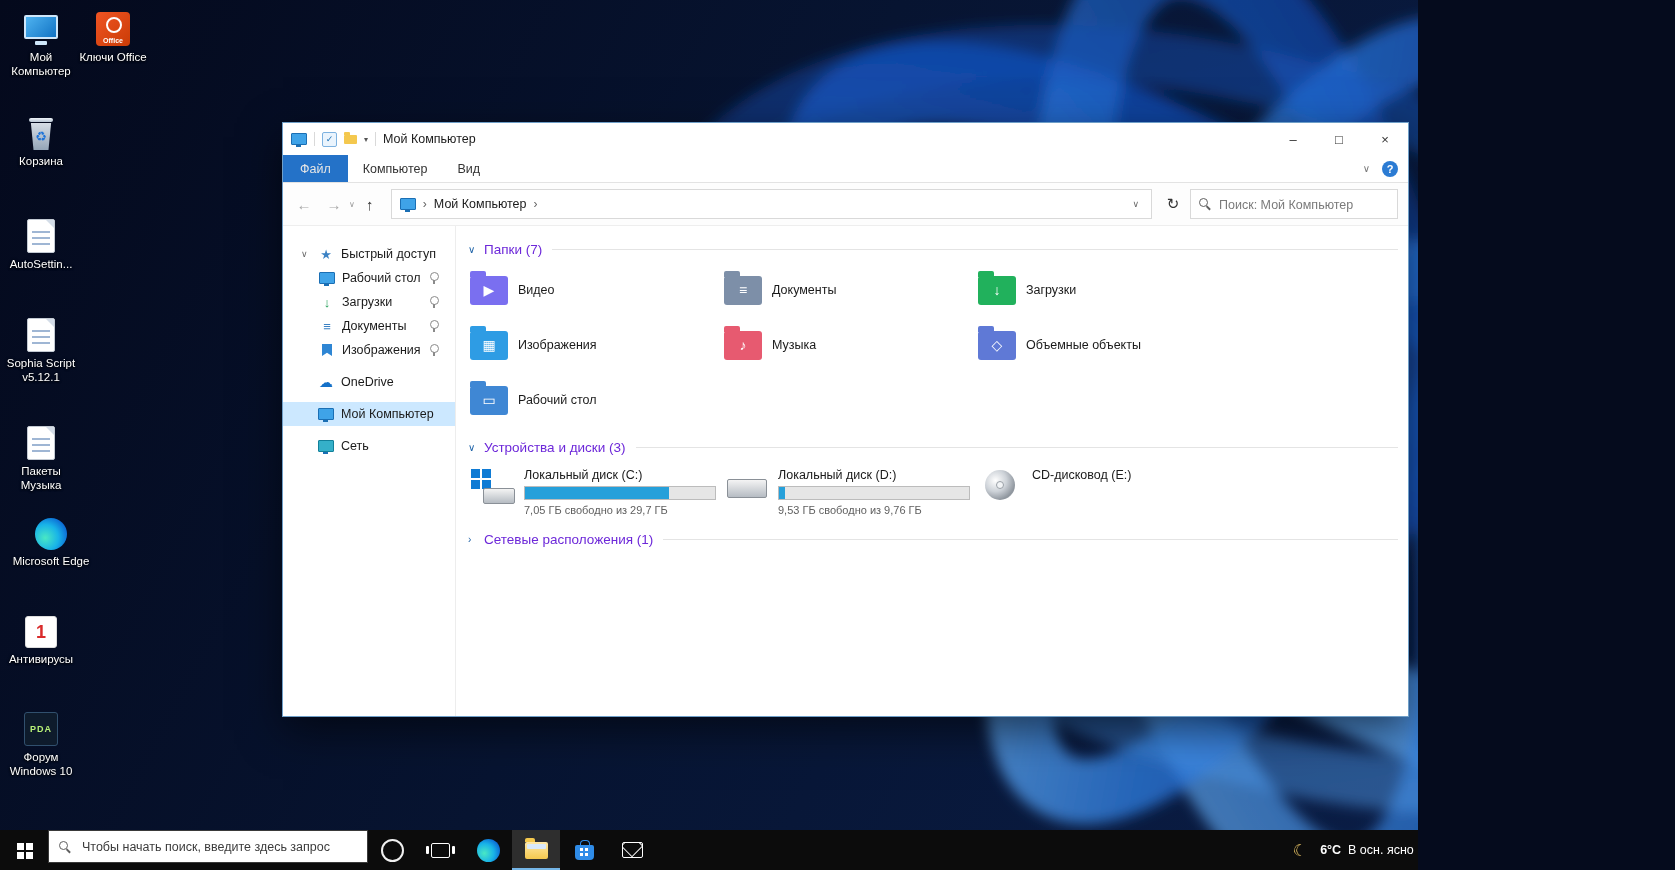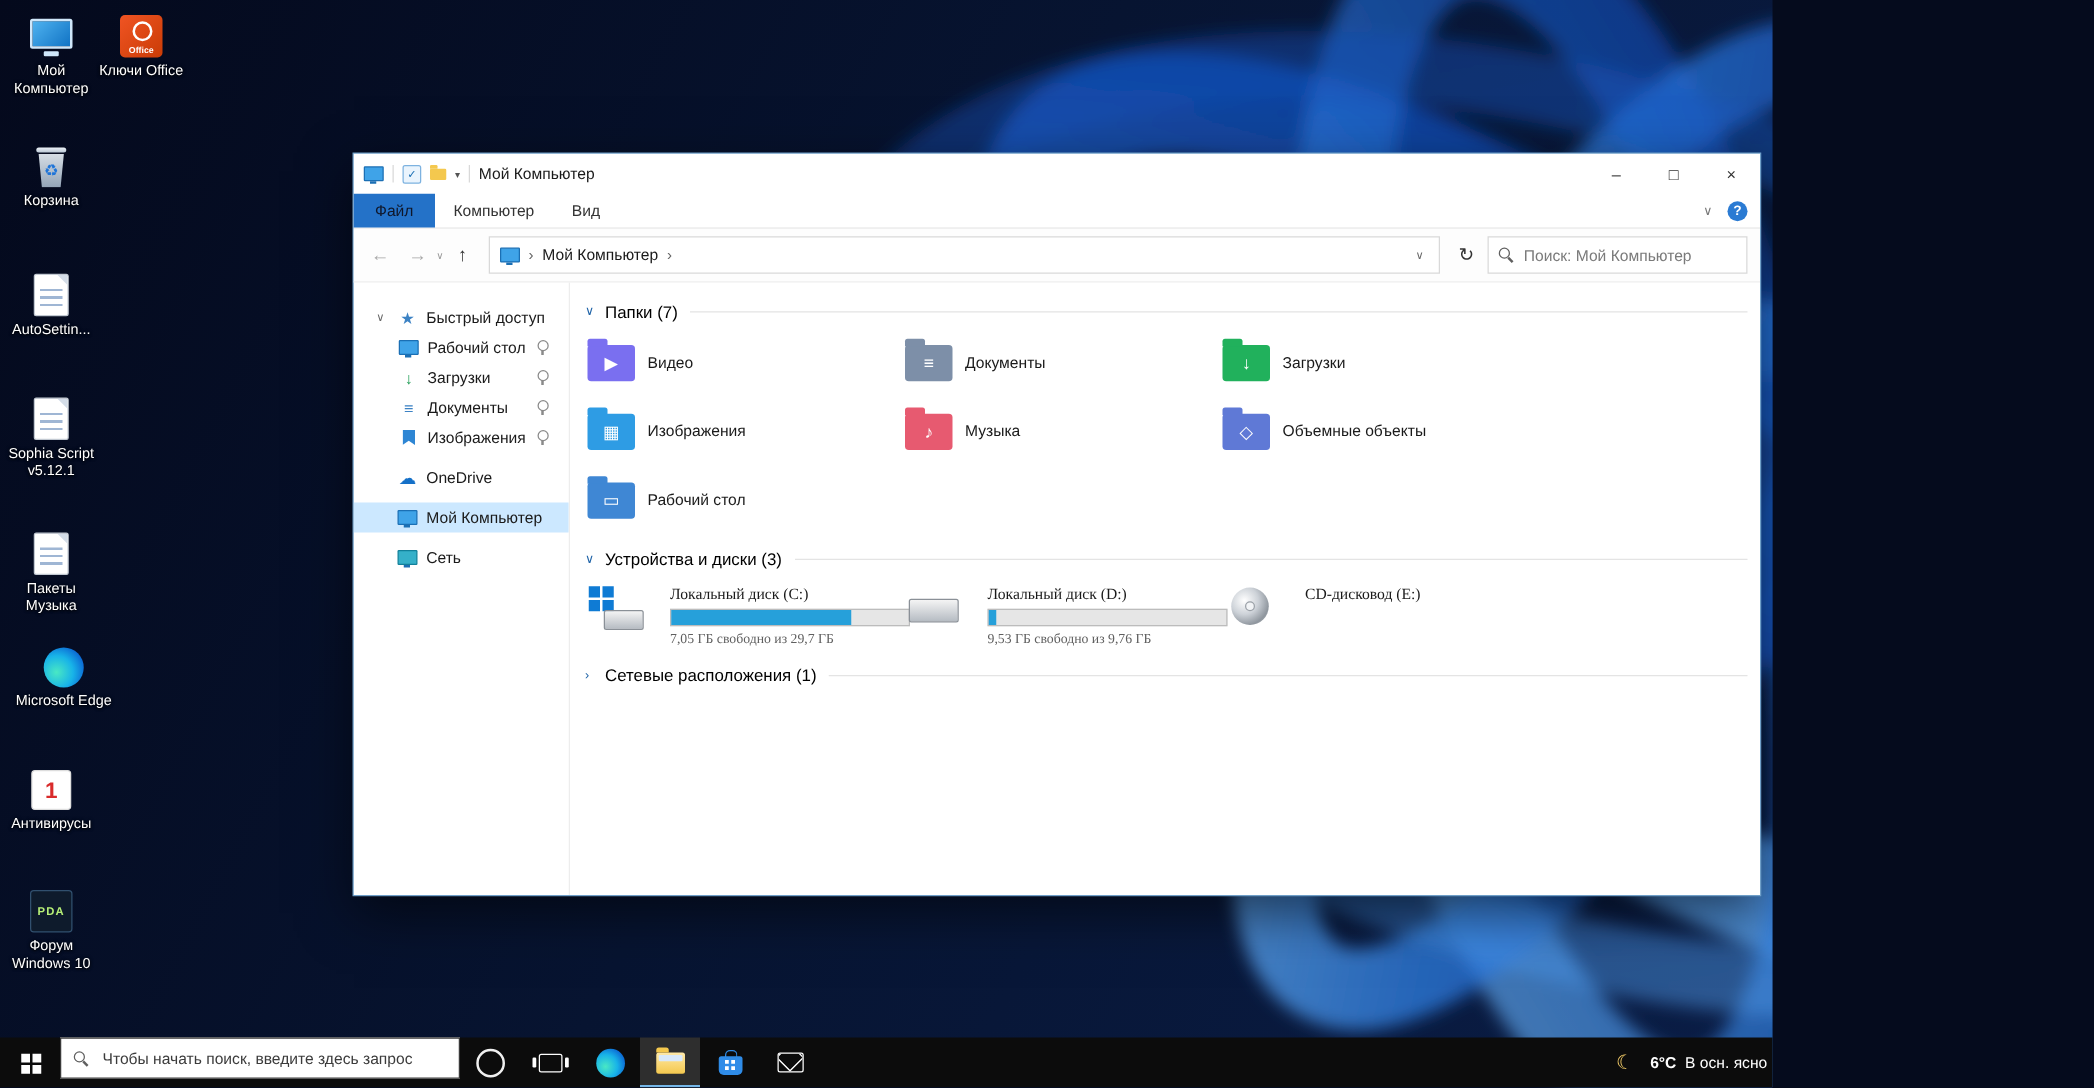--- a/index.html
+++ b/index.html
@@ -45,21 +45,21 @@
   .tb-sep{width:1px;height:14px;background:#d9d9d9;}
   .qat-chk{width:13px;height:13px;border:1px solid #7db2e0;background:#eaf4fd;color:#1b6fb4;font-size:9px;display:flex;align-items:center;justify-content:center;border-radius:2px;}
   .qat-fold{width:13px;height:9px;background:#f4c84e;border-radius:1px;position:relative;}
   .qat-fold::before{content:"";position:absolute;top:-3px;left:0;width:6px;height:3px;background:#f4c84e;border-radius:1px 1px 0 0;}
   .qat-caret{font-size:8px;color:#555;}
   .tb-title{font-size:12.5px;color:#1a1a1a;}
   .win-controls{margin-left:auto;display:flex;height:100%;}
   .wc{width:46px;height:100%;display:flex;align-items:center;justify-content:center;font-size:13px;color:#333;cursor:default;}
   .ribbon{height:27px;display:flex;align-items:stretch;border-bottom:1px solid #e3e3e3;flex:none;}
   .tab{display:flex;align-items:center;padding:0 15px;font-size:12.5px;color:#333;}
-  .tab.file{background:#2472c8;color:#0f172a;padding:0 17px;}
+  .tab.file{background:#2472c8;color:#e5e5e5;padding:0 17px;}
   .ribbon-right{margin-left:auto;display:flex;align-items:center;gap:12px;padding-right:10px;}
   .rb-chev{font-size:10px;color:#777;}
   .rb-help{width:16px;height:16px;border-radius:50%;background:#2b7bd3;color:#fff;font-size:11px;font-weight:bold;display:flex;align-items:center;justify-content:center;}
   .navbar{height:42px;display:flex;align-items:center;gap:4px;padding:0 10px 0 8px;border-bottom:1px solid #eee;flex:none;background:#fdfdfd;}
   .nav-btn{width:26px;height:26px;display:flex;align-items:center;justify-content:center;font-size:15px;color:#333;}
   .nav-btn.disabled{color:#a8a8a8;}
   .nav-mini{font-size:8px;color:#999;margin:0 -2px;}
   .addressbar{flex:1;height:28px;border:1px solid #d9d9d9;background:#fff;display:flex;align-items:center;gap:7px;padding:0 8px;margin:0 4px;}
   .crumb{font-size:12.5px;}
   .crumb-chev{color:#666;font-size:12px;}
@@ -79,37 +79,37 @@
   .sb-ico.star{color:#3c82c4;font-size:13px;}
   .sb-ico.dl{color:#1f9d55;font-weight:bold;}
   .sb-ico.doc{color:#3c82c4;font-weight:bold;}
   .sb-ico.cloud{color:#1470c8;font-size:14px;}
   .sb-item .pin{position:absolute;right:16px;top:6px;}
   .sb-item.selected{background:#cce8ff;}
   
   .content{flex:1;border-left:1px solid #ededed;padding:12px 10px 0 12px;overflow:hidden;}
   .group-header{display:flex;align-items:center;height:22px;}
   .gh-chev{width:16px;font-size:10px;color:#2064a8;}
-  .gh-label{color:#000000;font-size:13.5px;}
+  .gh-label{color:#6d28d9;font-size:13.5px;}
   .gh-rule{flex:1;height:1px;background:#e4e4e4;margin-left:10px;}
   .folder-grid{display:grid;grid-template-columns:254px 254px 254px;row-gap:11px;margin:8px 0 0 2px;}
   .fitem{display:flex;align-items:center;gap:10px;height:44px;}
   .folder{width:38px;height:29px;border-radius:3px;position:relative;flex:none;display:flex;align-items:center;justify-content:center;}
   .folder::before{content:"";position:absolute;top:-5px;left:0;width:16px;height:6px;border-radius:2px 2px 0 0;background:inherit;}
   .folder .fg{font-style:normal;color:#fff;font-size:14px;line-height:1;}
   .f-video{background:#7a6ff0;}
   .f-docs{background:#7d8fa8;}
   .f-down{background:#21b15c;}
   .f-pics{background:#2e9ce4;}
   .f-music{background:#e75a70;}
   .f-obj{background:#5f79d6;}
   .f-desk{background:#3f87d4;}
   .flabel{font-size:12.5px;}
   .drive-row{display:flex;margin:8px 0 0 2px;}
-  .drive{width:254px;display:flex;gap:20px;font-family:Liberation Serif, serif;}
+  .drive{width:254px;display:flex;gap:8px;}
   .d-ico{width:46px;height:40px;position:relative;flex:none;}
   .d-ico .flag{position:absolute;left:1px;top:3px;width:9px;height:9px;background:#0f7bd4;box-shadow:11px 0 #0f7bd4,0 11px #0f7bd4,11px 11px #0f7bd4;}
   .d-ico .hdd{position:absolute;right:1px;bottom:2px;width:30px;height:14px;background:linear-gradient(180deg,#f4f4f4,#b6bcc3);border:1px solid #8a9097;border-radius:2px;}
   .d-ico .hdd.center{left:3px;right:auto;bottom:8px;width:38px;height:17px;}
   .d-ico .cd{position:absolute;left:7px;top:4px;width:30px;height:30px;border-radius:50%;background:radial-gradient(circle at 35% 35%,#fff,#cdd2d8 40%,#8f969e 72%,#b5bac0);}
   .d-ico .cd::after{content:"";position:absolute;left:11px;top:11px;width:8px;height:8px;background:#f2f4f6;border:1px solid #9aa0a7;border-radius:50%;box-sizing:border-box;}
   .d-name{font-size:12.5px;margin-top:2px;}
   .d-bar{width:190px;height:12px;border:1px solid #bcbcbc;background:#e6e6e6;margin:4px 0 4px;}
   .d-fillbar{height:100%;background:#26a0da;}
   .d-free{font-size:11px;color:#5f5f5f;}

